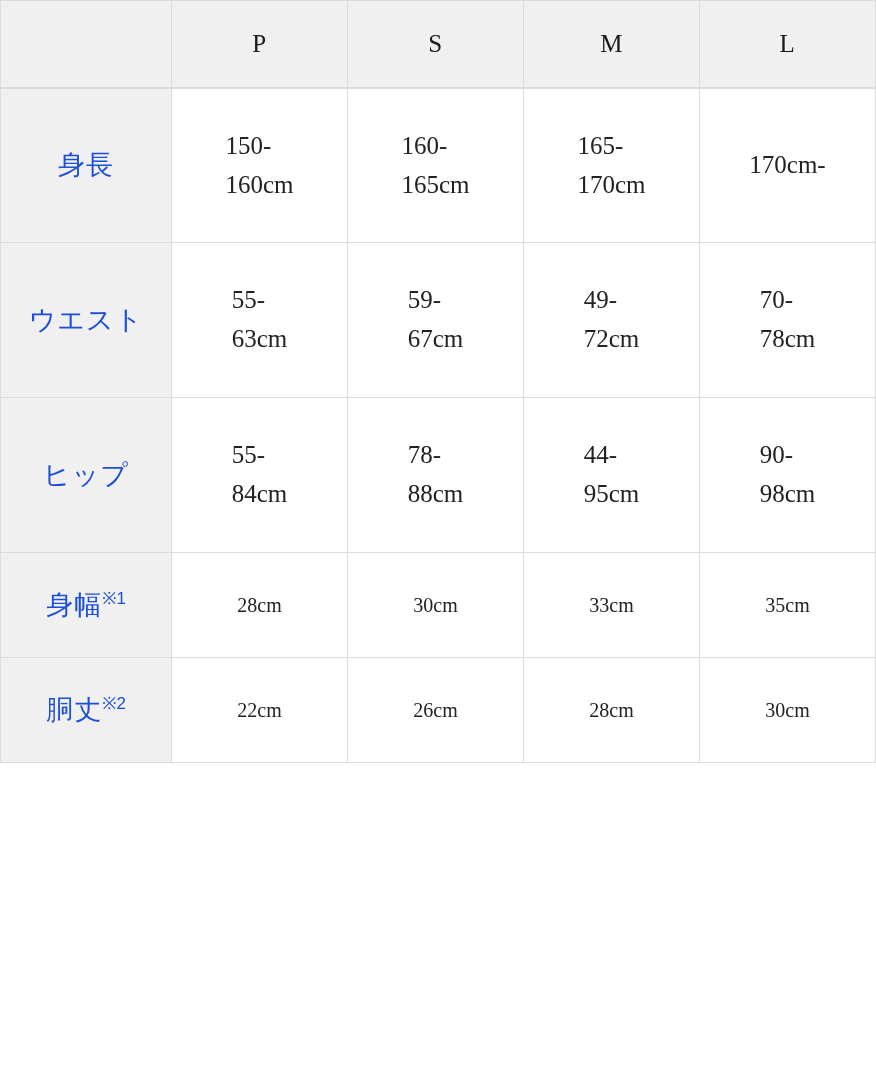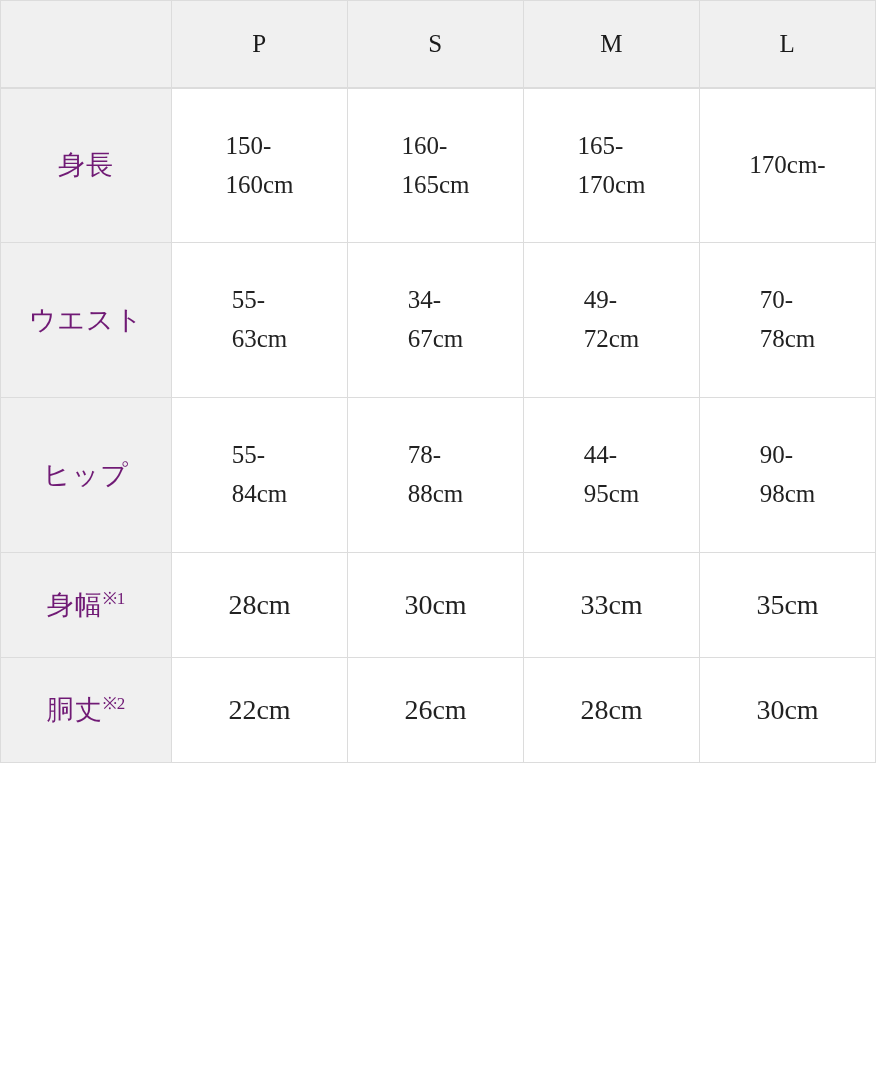--- a/index.html
+++ b/index.html
@@ -58,25 +58,25 @@
   .head-row th.corner {
     background: #f0f0f0;
   }
   .head-row th.size-head {
     background: #f0f0f0;
   }
 
   
   td.row-label, th.row-label {
     background: #f0f0f0;
-    font-family: Liberation Serif, serif;
+    font-family: Liberation Sans, sans-serif;
     font-weight: bold;
     font-size: 27px;
     line-height: 1.35;
-    color: #701a75;
+    color: #1d4ed8;
     letter-spacing: 1px;
   }
   td.row-label .sup {
     font-size: 17px;
     vertical-align: super;
     letter-spacing: 0;
   }
 
   
   td.value {
@@ -95,21 +95,21 @@
 
   
   .r-height td, .r-height th { height: 155px; }
   .r-bust td, .r-bust th { height: 155px; }
   .r-waist td, .r-waist th { height: 155px; }
   .r-hip td, .r-hip th { height: 155px; }
   .r-girth td, .r-girth th { height: 155px; }
   .r-width td, .r-width th { height: 105px; }
   .r-torso td, .r-torso th { height: 105px; }
 
-  .r-width td.value, .r-torso td.value { font-size: 28px; }
+  .r-width td.value, .r-torso td.value { font-size: 20px; }
 </style>
 </head>
 <body>
 
 <div class="size-table-wrap">
   <table class="size-table">
     <colgroup>
       <col class="label-col">
       <col class="size-col">
       <col class="size-col">
@@ -133,21 +133,21 @@
         <td class="value"><span class="v">160-
 165cm</span></td>
         <td class="value"><span class="v">165-
 170cm</span></td>
         <td class="value"><span class="v">170cm-</span></td>
       </tr>
       <tr class="r-waist">
         <td class="row-label"><span>ウエスト</span><span class="sup"></span></td>
         <td class="value"><span class="v">55-
 63cm</span></td>
-        <td class="value"><span class="v">34-
+        <td class="value"><span class="v">59-
 67cm</span></td>
         <td class="value"><span class="v">49-
 72cm</span></td>
         <td class="value"><span class="v">70-
 78cm</span></td>
       </tr>
       <tr class="r-hip">
         <td class="row-label"><span>ヒップ</span><span class="sup"></span></td>
         <td class="value"><span class="v">55-
 84cm</span></td>

